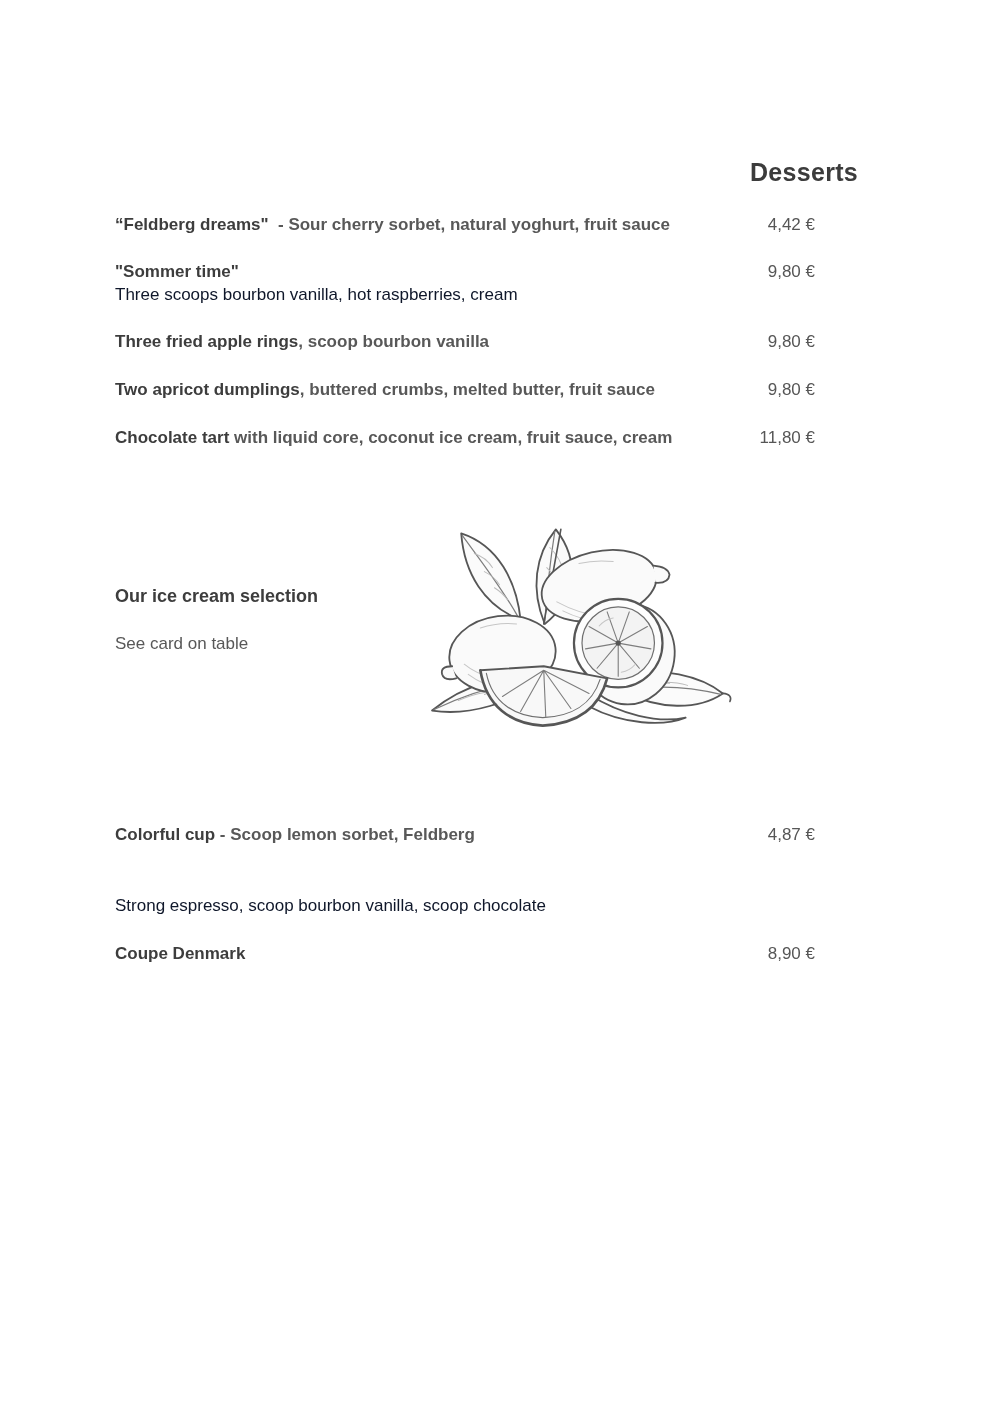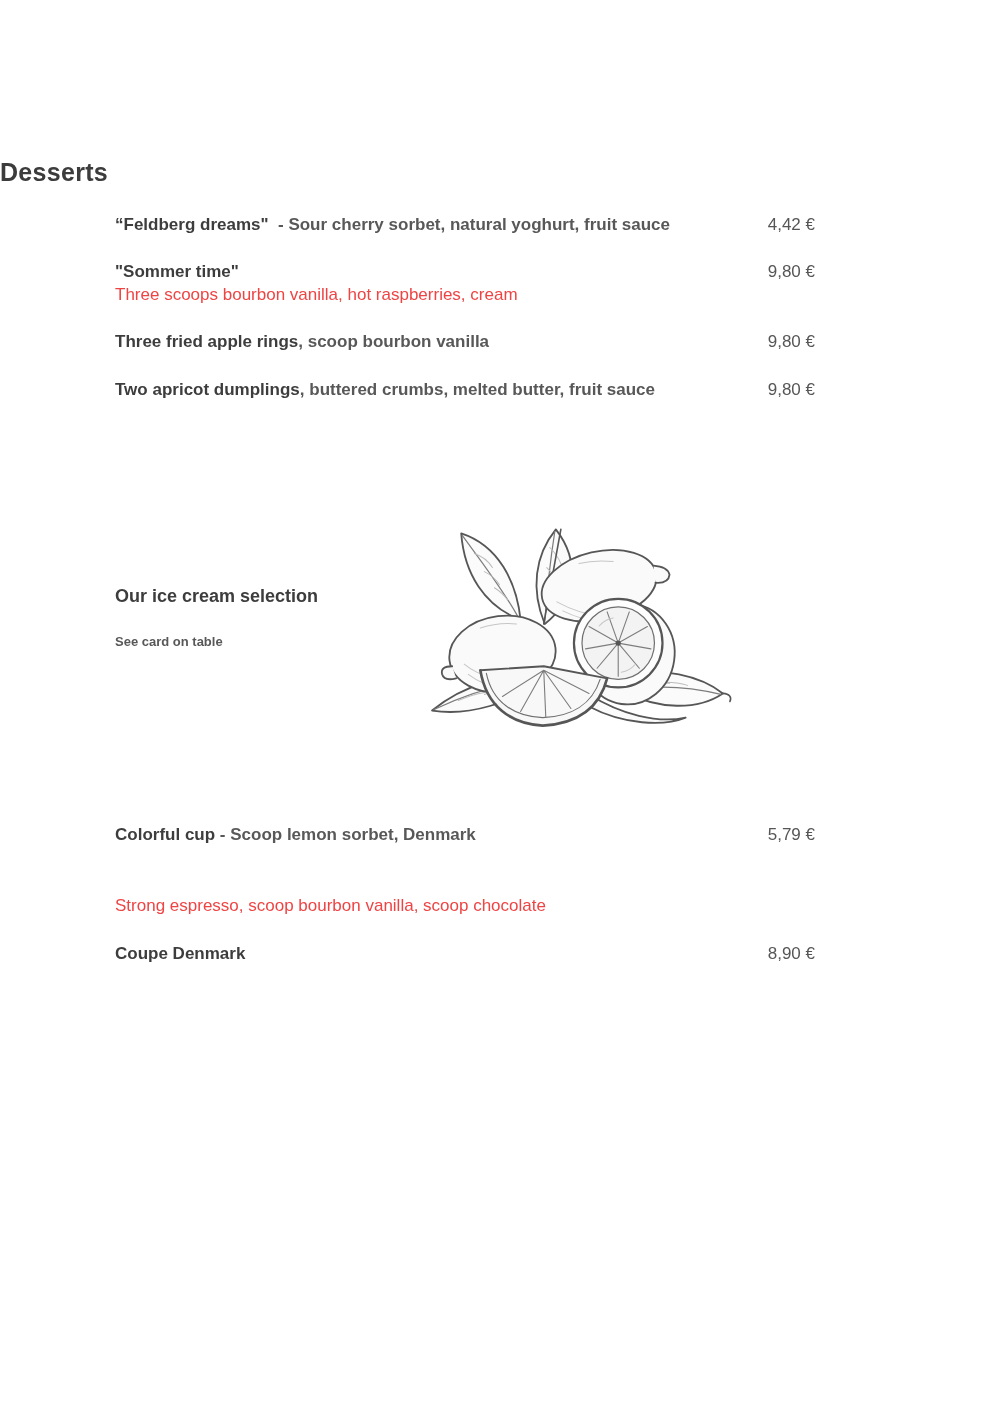--- a/index.html
+++ b/index.html
@@ -5,43 +5,43 @@
   html,body{margin:0;padding:0;background:#ffffff;}
   .page{
     position:relative;
     width:1000px;height:1414px;
     background:#ffffff;
     font-family:"Liberation Sans", sans-serif;
     overflow:hidden;
   }
   .title{
     position:absolute;top:158px;left:0;width:858px;margin:0;
-    text-align:left;
+    text-align:right;
     font-size:25px;font-weight:700;color:#3c3c3c;letter-spacing:.3px;
   }
   .row{
     position:absolute;left:115px;right:185px;
     display:flex;justify-content:space-between;align-items:flex-start;
     font-size:17px;line-height:21px;color:#585858;
   }
   .row-left{white-space:pre-wrap;}
   .name{font-weight:700;color:#3d3d3d;}
   .inline-desc{color:#585858;font-weight:bold;}
   .price{color:#565656;white-space:nowrap;margin-left:24px;}
   .subdesc{
     position:absolute;left:115px;right:185px;
-    font-size:17px;line-height:21px;color:#ef4444;
+    font-size:17px;line-height:21px;color:#0f172a;
   }
   .note-heading{
     position:absolute;left:115px;
     font-size:18px;font-weight:700;color:#3d3d3d;
   }
   .note-text{
     position:absolute;left:115px;
-    font-size:13px;color:#585858;font-weight:bold;
+    font-size:17px;color:#585858;
   }
   .illus{
     position:absolute;left:428px;top:523px;
     width:312px;height:210px;
   }
 </style>
 </head>
 <body>
 
 <div class="page">
@@ -62,20 +62,24 @@
   <div class="row" style="top:331px">
     <div class="row-left"><span class="name">Three fried apple rings</span><span class="inline-desc">, scoop bourbon vanilla</span></div>
     <div class="price">9,80 €</div>
   </div>
 
   <div class="row" style="top:379px">
     <div class="row-left"><span class="name">Two apricot dumplings</span><span class="inline-desc">, buttered crumbs, melted butter, fruit sauce</span></div>
     <div class="price">9,80 €</div>
   </div>
 
+  <div class="row" style="top:427px">
+    <div class="row-left"><span class="name">Chocolate tart</span><span class="inline-desc"> with liquid core, coconut ice cream, fruit sauce, cream</span></div>
+    <div class="price">11,80 €</div>
+  </div>
 
   <div class="note-heading" style="top:586px">Our ice cream selection</div>
   <div class="note-text" style="top:634px">See card on table</div>
 
   <svg class="illus" viewBox="0 0 310 208" aria-hidden="true">
     <g stroke="#565656" fill="none" stroke-width="1.8" stroke-linecap="round" stroke-linejoin="round">
 
       <path d="M33,10 C70,22 88,58 92,96 C56,82 36,50 33,10 Z" fill="#fbfbfb"></path>
       <path d="M34,12 C56,42 76,68 90,94" stroke="#7d7d7d" stroke-width="1.2"></path>
       <path d="M46,30 q12,4 18,14 M56,48 q10,5 15,13 M66,64 q8,5 13,12" stroke="#bcbcbc" stroke-width="1"></path>
@@ -122,22 +126,22 @@
       <path d="M52,146 C58,182 82,199 114,201 C148,199 170,185 178,154" stroke-width="2.6"></path>
       <path d="M58,149 C64,178 86,192 114,193 C142,192 163,180 171,155" stroke="#6f6f6f" stroke-width="1.1"></path>
       <path d="M52,146 L115,142 L178,154" stroke-width="1.8"></path>
       <g stroke="#7d7d7d" stroke-width="1.1">
         <path d="M115,146 L74,172 M115,146 L92,187 M115,146 L117,192 M115,146 L142,184 M115,146 L160,169"></path>
       </g>
     </g>
   </svg>
 
   <div class="row" style="top:824px">
-    <div class="row-left"><span class="name">Colorful cup</span><span class="inline-desc"> - Scoop lemon sorbet, Denmark</span></div>
-    <div class="price">5,79 €</div>
+    <div class="row-left"><span class="name">Colorful cup</span><span class="inline-desc"> - Scoop lemon sorbet, Feldberg</span></div>
+    <div class="price">4,87 €</div>
   </div>
 
   <div class="subdesc" style="top:895px">Strong espresso, scoop bourbon vanilla, scoop chocolate</div>
 
   <div class="row" style="top:943px">
     <div class="row-left"><span class="name">Coupe Denmark</span></div>
     <div class="price">8,90 €</div>
   </div>
 
 </div>

